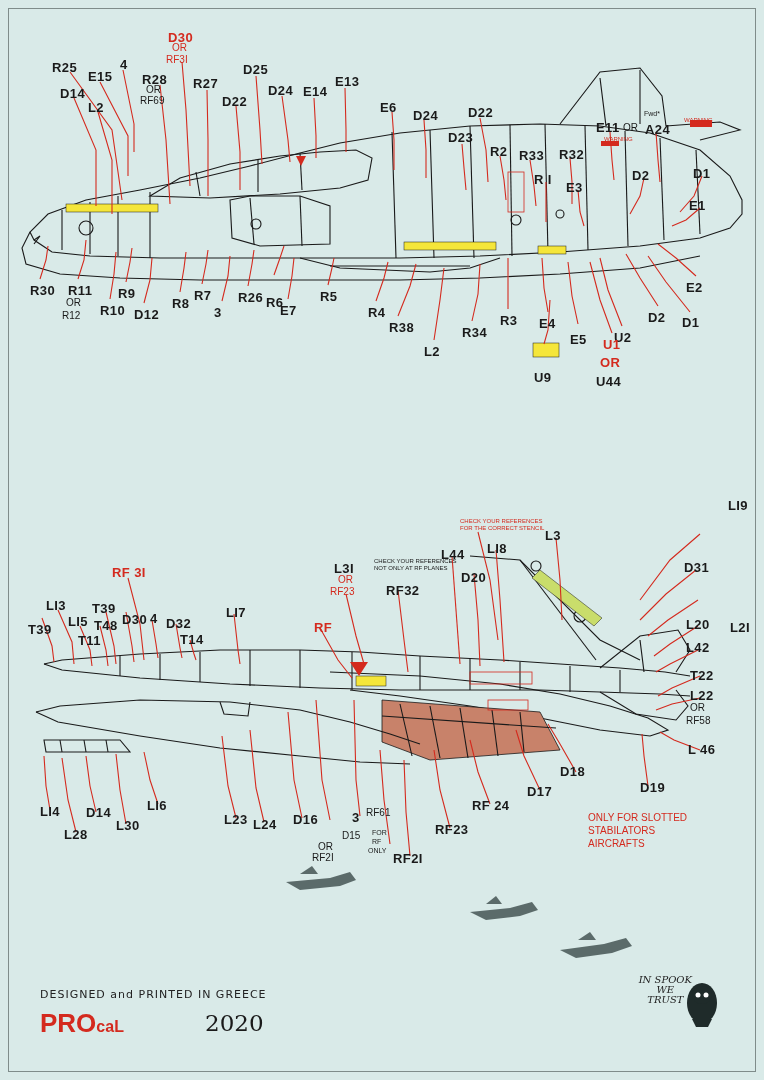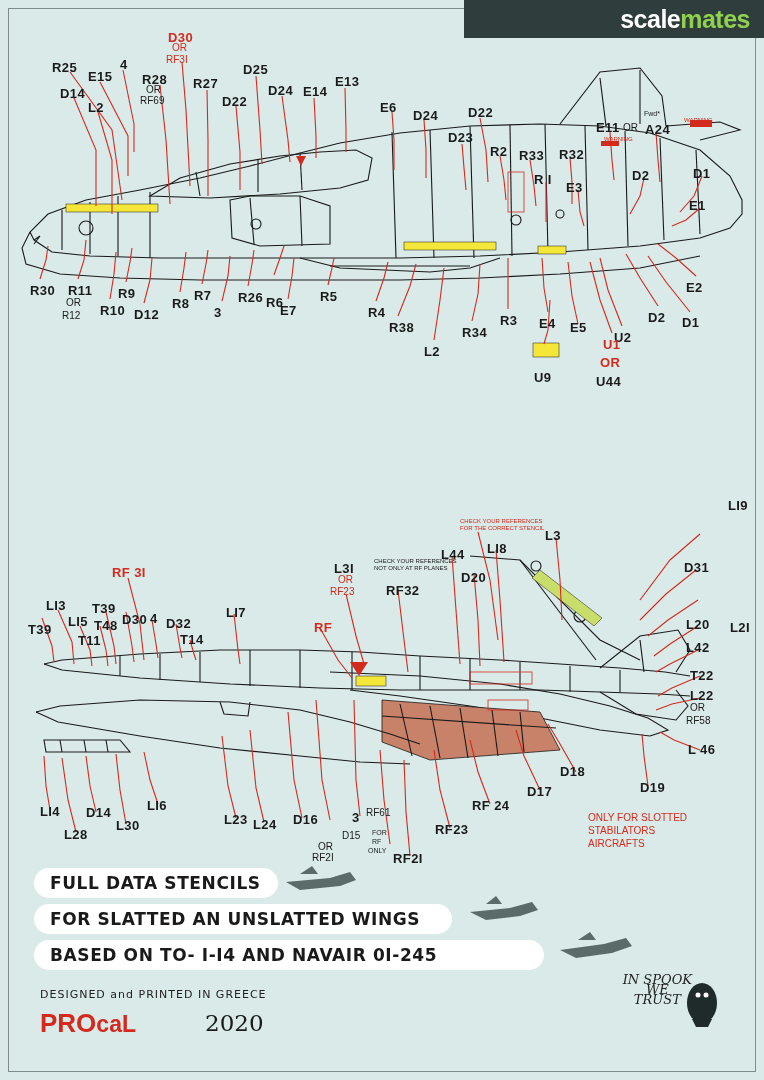--- a/index.html
+++ b/index.html
@@ -74,29 +74,29 @@
   #credit{
     position:absolute;left:40px;top:988px;
     font-size:11px;letter-spacing:1px;color:#222;
     font-family:"DejaVu Sans", sans-serif;
   }
   #brand{
     position:absolute;left:40px;top:1008px;
     font-size:26px;font-weight:bold;letter-spacing:0px;
   }
   #brand .pro{color:#d42a1e;}
-  #brand .cal{color:#d42a1e;font-size:23px;}
+  #brand .cal{color:#d42a1e;font-size:16px;}
   #year{
     position:absolute;left:205px;top:1010px;
     font-size:23px;color:#1a1a1a;
     font-family:"DejaVu Serif", serif;
   }
   #spook-text{
     position:absolute;right:72px;top:975px;
-    font-size:13px;line-height:10px;text-align:center;color:#222;
+    font-size:10px;line-height:10px;text-align:center;color:#222;
     font-family:"DejaVu Serif", serif;
     font-style:italic;
   }
 </style>
 </head>
 <body>
 
 <div id="sheet">
 
   <div class="border-frame"></div>
@@ -305,29 +305,22 @@
       <path d="M264,822 L256,788 L250,730"></path>
       <path d="M236,818 L228,786 L222,736"></path>
       <path d="M158,804 L150,780 L144,752"></path>
       <path d="M126,824 L120,790 L116,754"></path>
       <path d="M96,812 L90,786 L86,756"></path>
       <path d="M76,832 L68,800 L62,758"></path>
       <path d="M50,810 L46,786 L44,756"></path>
     </g>
   </svg>
 
-  <div id="watermark">
-    <span class="lite">scale</span>
-      <span class="green">mates</span>
-  </div>
-
-
-  <div class="banner" style="left:34px;top:868px;width:244px;">FULL DATA STENCILS</div>
-  <div class="banner" style="left:34px;top:904px;width:418px;">FOR SLATTED AN UNSLATTED WINGS</div>
-  <div class="banner" style="left:34px;top:940px;width:510px;">BASED ON TO- I-I4  AND NAVAIR 0I-245</div>
+
+
 
   <svg class="layer" viewBox="0 0 764 1080">
     <g fill="#5b6b6a">
       <path d="M286,882 L330,878 L350,872 L356,880 L340,886 L300,890 Z"></path>
       <path d="M300,874 L312,866 L318,874 Z"></path>
       <path d="M470,912 L510,908 L532,902 L538,910 L520,916 L486,920 Z"></path>
       <path d="M486,904 L496,896 L502,904 Z"></path>
       <path d="M560,950 L604,944 L626,938 L632,946 L612,953 L576,958 Z"></path>
       <path d="M578,940 L590,932 L596,940 Z"></path>
     </g>
@@ -389,21 +382,21 @@
       <div class="lbl" style="left: 632px; top: 168px;">D2</div>
       <div class="lbl" style="left: 693px; top: 166px;">D1</div>
       <div class="lbl" style="left: 689px; top: 198px;">E1</div>
       <div class="lbl" style="left: 686px; top: 280px;">E2</div>
       <div class="lbl" style="left: 682px; top: 315px;">D1</div>
       <div class="lbl" style="left: 648px; top: 310px;">D2</div>
       <div class="lbl" style="left: 614px; top: 330px;">U2</div>
       <div class="lbl red" style="left: 603px; top: 337px;">U1</div>
       <div class="lbl red" style="left: 600px; top: 355px;">OR</div>
       <div class="lbl" style="left: 596px; top: 374px;">U44</div>
-      <div class="lbl" style="left: 570px; top: 320px;">E5</div>
+      <div class="lbl" style="left: 570px; top: 332px;">E5</div>
       <div class="lbl" style="left: 539px; top: 316px;">E4</div>
       <div class="lbl" style="left: 534px; top: 370px;">U9</div>
       <div class="lbl" style="left: 500px; top: 313px;">R3</div>
       <div class="lbl" style="left: 462px; top: 325px;">R34</div>
       <div class="lbl" style="left: 424px; top: 344px;">L2</div>
       <div class="lbl" style="left: 389px; top: 320px;">R38</div>
       <div class="lbl" style="left: 368px; top: 305px;">R4</div>
       <div class="lbl" style="left: 320px; top: 289px;">R5</div>
       <div class="lbl" style="left: 280px; top: 303px;">E7</div>
       <div class="lbl" style="left: 266px; top: 295px;">R6</div>

